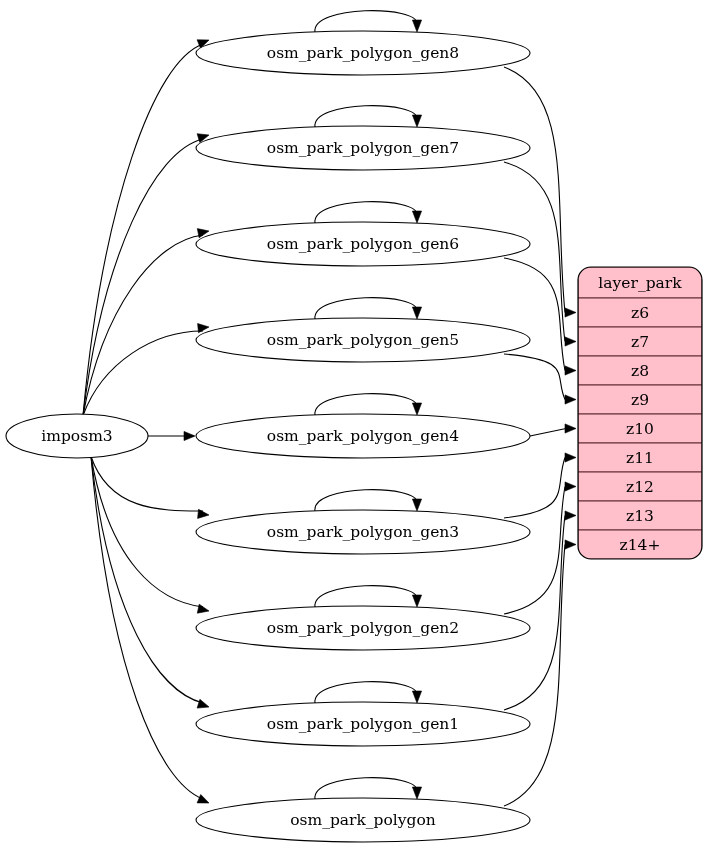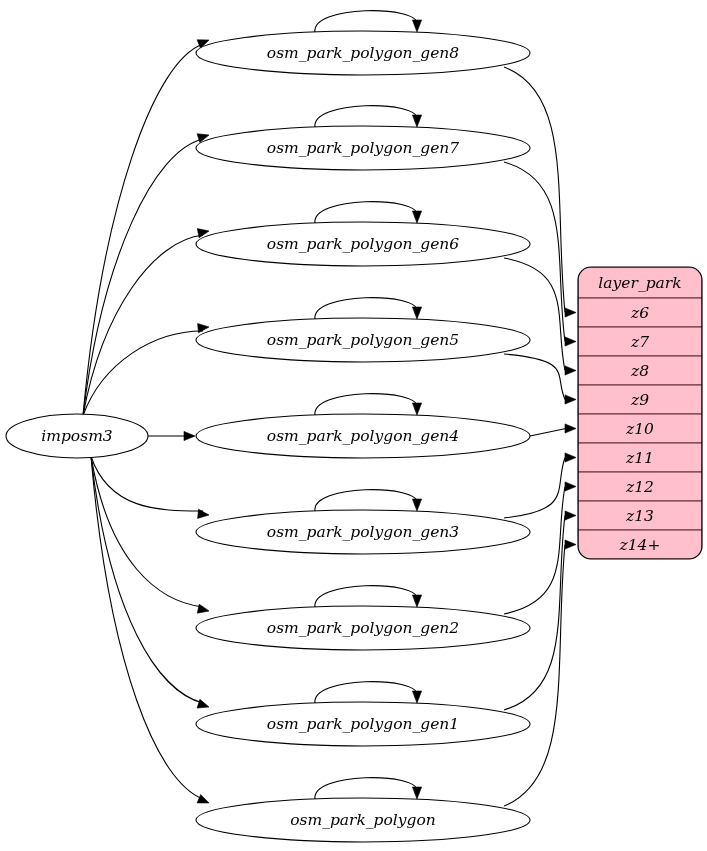--- a/index.html
+++ b/index.html
@@ -1,16 +1,16 @@
 <!DOCTYPE html>
 <html><head>
 <meta charset="utf-8">
 <style>
   html,body{margin:0;padding:0;background:#ffffff;}
-  #stage{position:relative;width:707px;height:851px;background:#ffffff;overflow:hidden;font-style:italic;}
+  #stage{position:relative;width:707px;height:851px;background:#ffffff;overflow:hidden;}
   svg{display:block;}
   .node-ellipse{fill:#ffffff;stroke:#000000;stroke-width:1.1;}
   .node-label{font-family:"DejaVu Serif","Liberation Serif",serif;font-size:15.5px;fill:#000000;text-anchor:middle;dominant-baseline:middle;}
   .edge{fill:none;stroke:#000000;stroke-width:1.1;}
   .arrowhead{fill:#000000;stroke:#000000;stroke-width:0.6;}
   .tbl-cell{stroke:#6b3640;stroke-width:1.1;}
   .tbl-label{font-family:"DejaVu Serif","Liberation Serif",serif;font-size:15.5px;fill:#000000;text-anchor:middle;dominant-baseline:middle;}
 </style>
 </head>
 <body>

